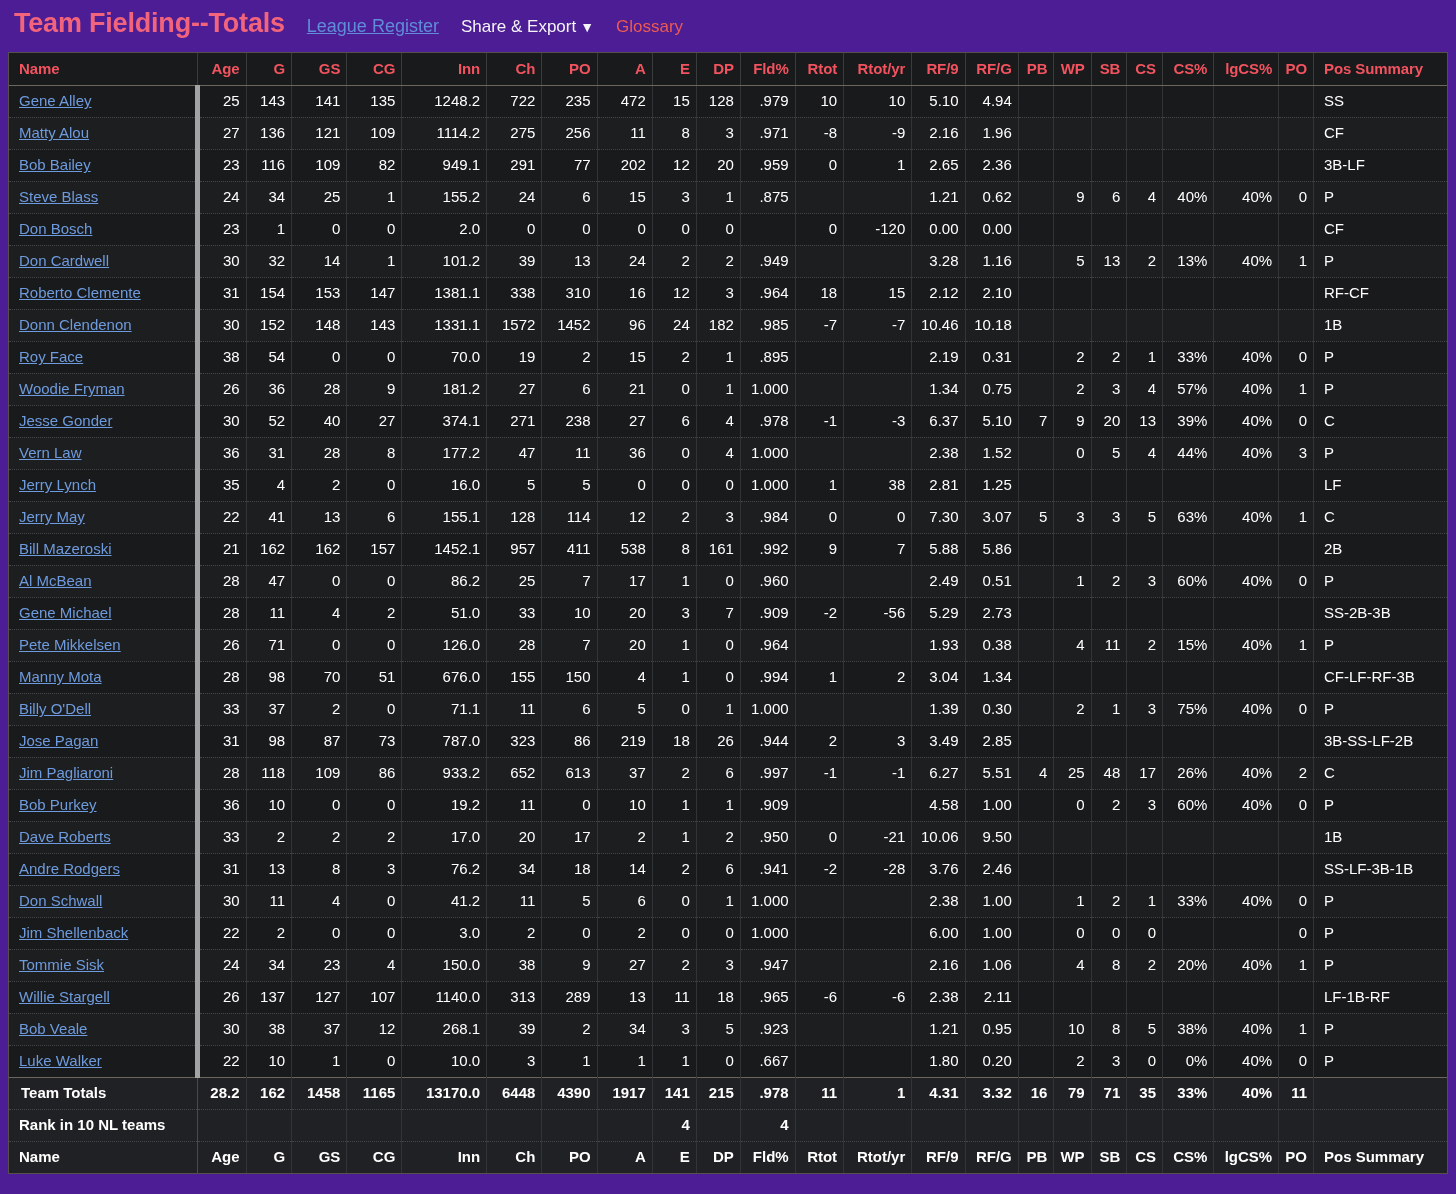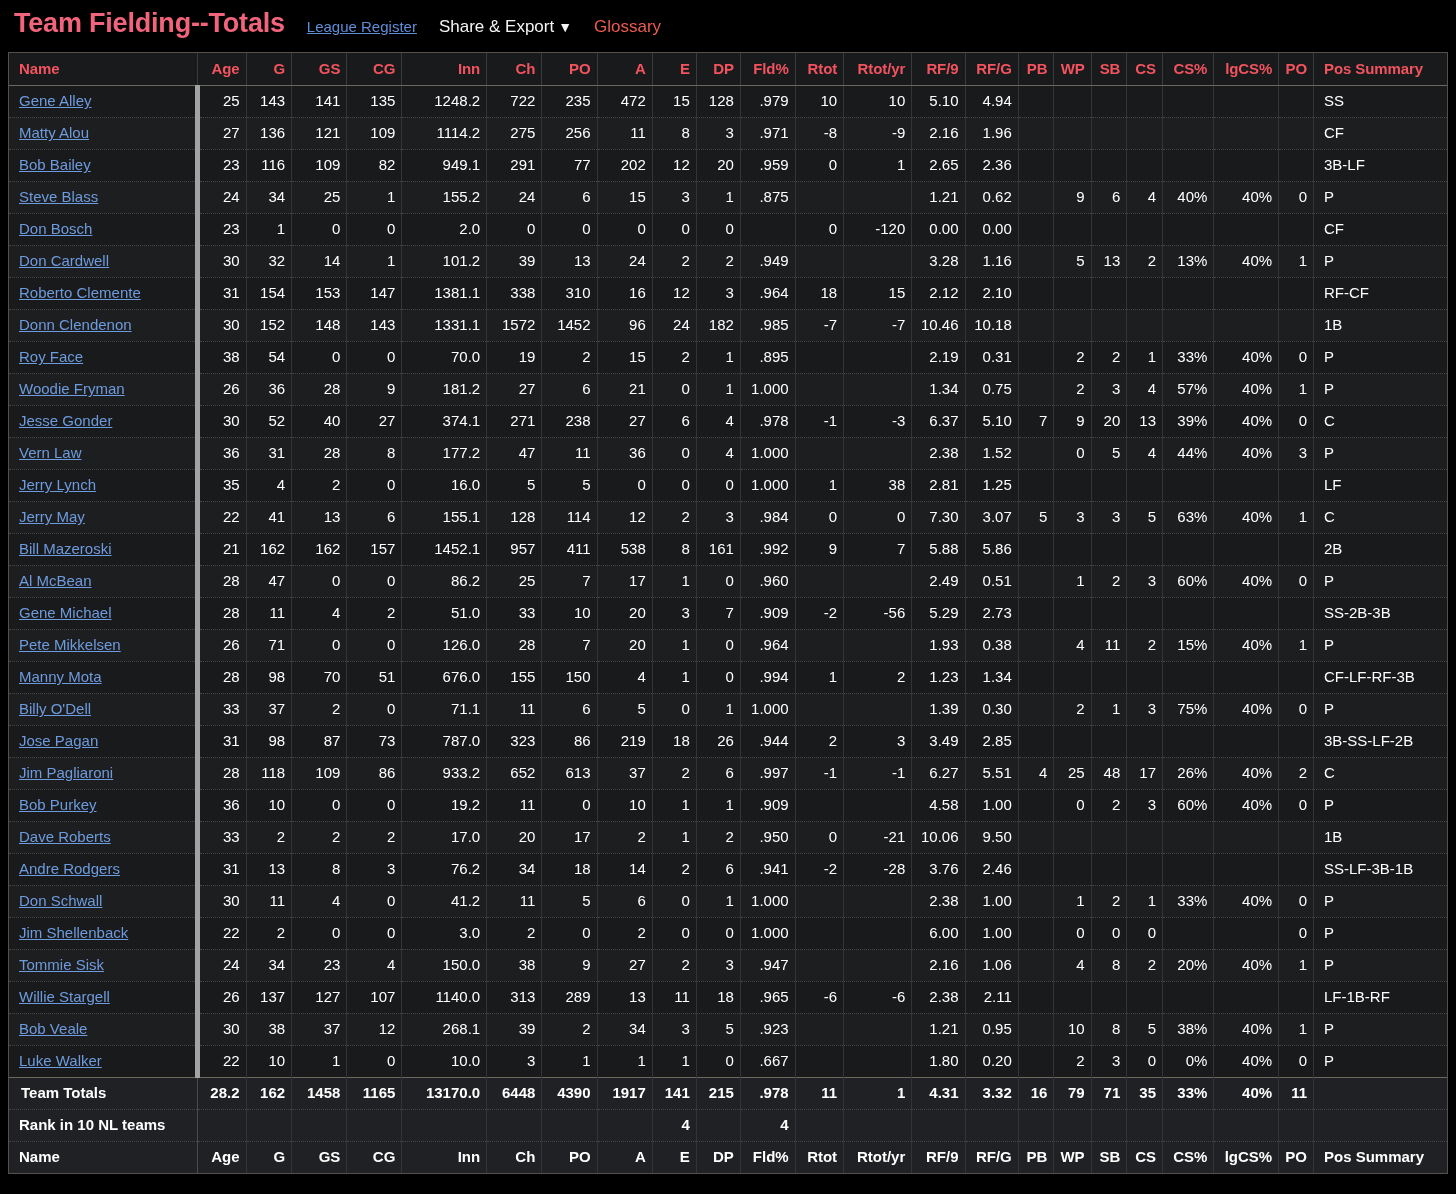--- a/index.html
+++ b/index.html
@@ -5,21 +5,21 @@
   * { box-sizing: border-box; }
   html, body {
     margin: 0; padding: 0;
     background: #111214;
     width: 1456px;
     font-family: "Liberation Sans", sans-serif;
   }
   #page {
     width: 1456px;
     min-height: 1194px;
-    background: #000000;
+    background: #4c1d95;
     padding: 0;
     position: relative;
   }
   
   .topbar {
     display: flex;
     align-items: baseline;
     gap: 22px;
     padding: 8px 0 10px 14px;
     height: 52px;
@@ -27,21 +27,21 @@
   .page-title {
     font-size: 27px;
     font-weight: bold;
     color: #f2647b;
     letter-spacing: -0.2px;
     white-space: nowrap;
     margin: 0;
     font-family: "Liberation Sans", sans-serif;
   }
   .link-register {
-    font-size: 15px;
+    font-size: 18px;
     color: #5f8dd8;
     text-decoration: underline;
     white-space: nowrap;
     cursor: pointer;
   }
   .share-export {
     font-size: 17px;
     color: #f4f4f4;
     white-space: nowrap;
     cursor: pointer;
@@ -704,21 +704,21 @@
             <td>51</td>
             <td>676.0</td>
             <td>155</td>
             <td>150</td>
             <td>4</td>
             <td>1</td>
             <td>0</td>
             <td>.994</td>
             <td>1</td>
             <td>2</td>
-            <td>1.23</td>
+            <td>3.04</td>
             <td>1.34</td>
             <td></td>
             <td></td>
             <td></td>
             <td></td>
             <td></td>
             <td></td>
             <td></td>
             <td class="col-pos">CF-LF-RF-3B</td>
           </tr>

